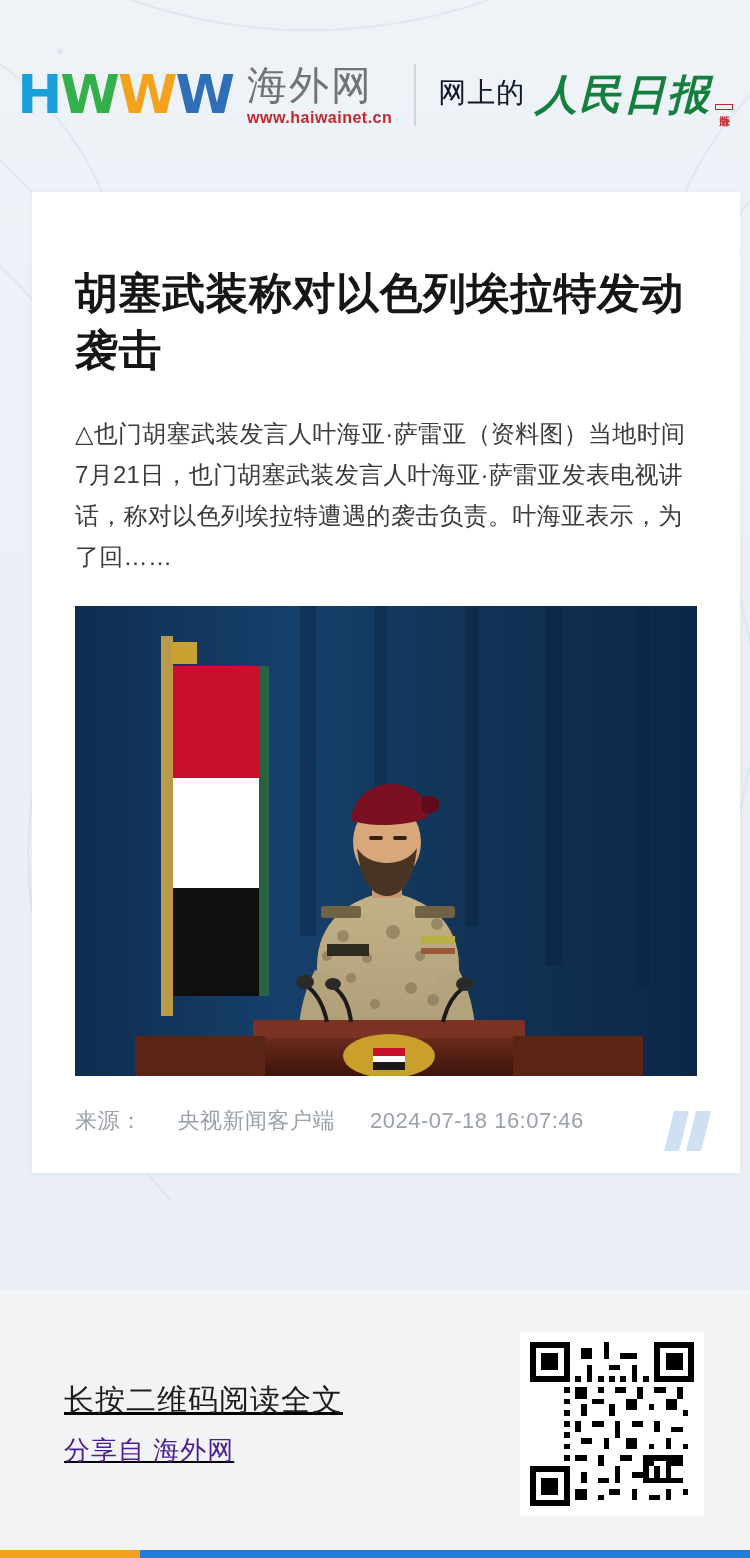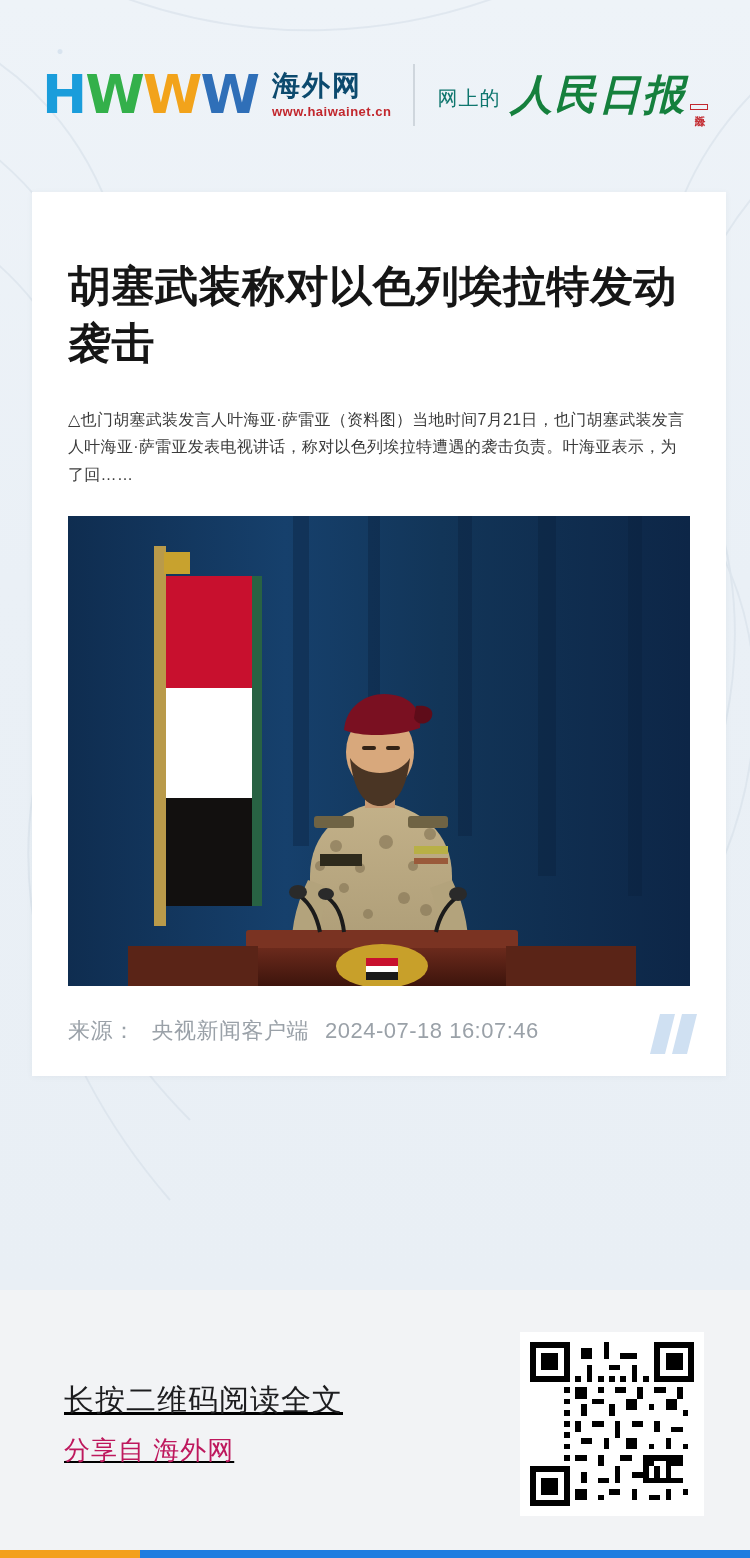--- a/index.html
+++ b/index.html
@@ -48,82 +48,82 @@
   }
   .hww span:nth-child(1){color:#1a9ddb;}
   .hww span:nth-child(2){color:#33b04a;}
   .hww span:nth-child(3){color:#f2a31b;}
   .hww span:nth-child(4){color:#2f6fb8;}
   .logo-cn{
     margin-left:14px;
     display:flex;flex-direction:column;align-items:flex-start;
   }
   .logo-cn .cn{
-    font-size:28px;font-weight:bold;color:#0c4a6e;letter-spacing:2px;line-height:1.05;
+    font-size:40px;font-weight:normal;color:#737373;letter-spacing:2px;line-height:1.05;
   }
   .logo-cn .url{
-    font-size:13px;font-weight:bold;color:#c2272d;letter-spacing:.5px;margin-top:3px;
+    font-size:16px;font-weight:bold;color:#c2272d;letter-spacing:.5px;margin-top:3px;
   }
   .divider-v{
     width:2px;height:62px;background:#cfd6dd;margin:0 22px;
   }
   .rmrb{display:flex;align-items:flex-end;}
   .rmrb .lead{
-    font-size:20px;color:#0f766e;margin-right:10px;margin-bottom:4px;letter-spacing:1px;
+    font-size:28px;color:#0f172a;margin-right:10px;margin-bottom:4px;letter-spacing:1px;
   }
   .rmrb .name{
     font-family:"Liberation Serif","DejaVu Serif",serif;
     font-style:italic;font-weight:bold;
     font-size:42px;color:#15803d;letter-spacing:2px;line-height:1;
   }
   .rmrb .badge{
     margin-left:4px;margin-bottom:6px;
     border:1.5px solid #c2272d;color:#c2272d;
     font-size:11px;line-height:1.05;padding:2px 2px;
     writing-mode:vertical-rl;text-orientation:upright;letter-spacing:0;
   }
 
   
   .card{
     position:absolute;
     left:32px;top:192px;
     width:686px;
     background:#ffffff;
     box-shadow:0 1px 6px rgba(60,80,100,.06);
-    padding:4px;
+    padding:11px;
   }
   .card-inner{padding:62px 32px 26px 32px;}
   h1.title{
     margin:0;
     font-size:43px;
     line-height:1.32;
     font-weight:bold;
     color:#161616;
     letter-spacing:.5px;
   }
   p.summary{
     margin:34px 0 0 0;
-    font-size:16px;
+    font-size:24px;
     line-height:1.72;
     color:#3b3b3b;
     letter-spacing:.3px;
   }
   .thumb{
     margin-top:28px;
     width:622px;height:470px;
     position:relative;overflow:hidden;
     background:#14365c;
   }
   .thumb svg{display:block;width:100%;height:100%;}
   .meta{
     margin-top:30px;
     font-size:22px;
     color:#9aa1a8;
     letter-spacing:.5px;
-    display:flex;gap:16px;align-items:center;
+    display:flex;gap:35px;align-items:center;
   }
   .quote-mark{
     position:absolute;right:34px;bottom:22px;
     display:flex;gap:7px;
   }
   .quote-mark i{
     display:block;width:15px;height:40px;background:#cfe0f2;
     transform:skewX(-14deg);
   }
 
@@ -137,21 +137,21 @@
     position:relative;height:100%;
     display:flex;align-items:center;text-decoration:underline;
   }
   .share-text{
     margin-left:64px;
   }
   .share-main{
     font-size:30px;color:#1d1d1f;letter-spacing:1px;
   }
   .share-sub{
-    margin-top:12px;font-size:26px;color:#be185d;letter-spacing:1px;
+    margin-top:12px;font-size:26px;color:#4c1d95;letter-spacing:1px;
   }
   .qr{
     position:absolute;right:46px;top:42px;
     width:164px;height:164px;background:#fff;padding:10px;
   }
   .qr svg{display:block;width:100%;height:100%;}
 
   
   .accent{
     position:absolute;left:0;bottom:0;width:750px;height:8px;display:flex;

